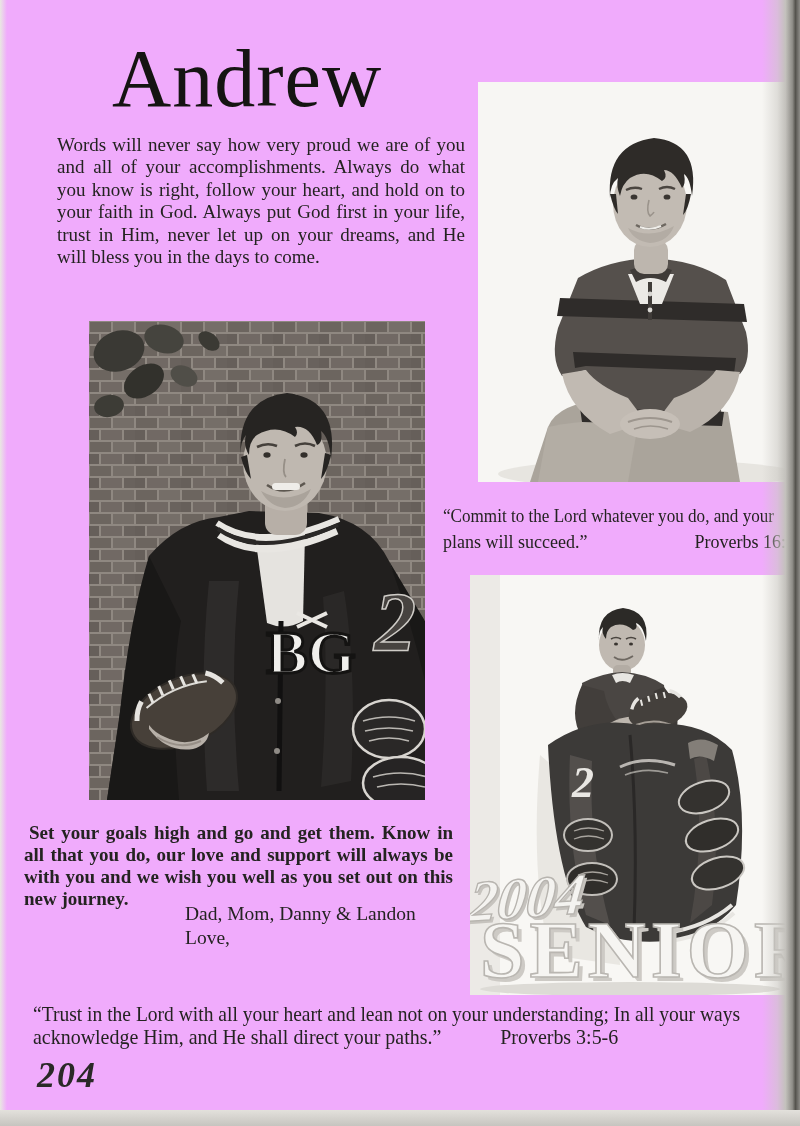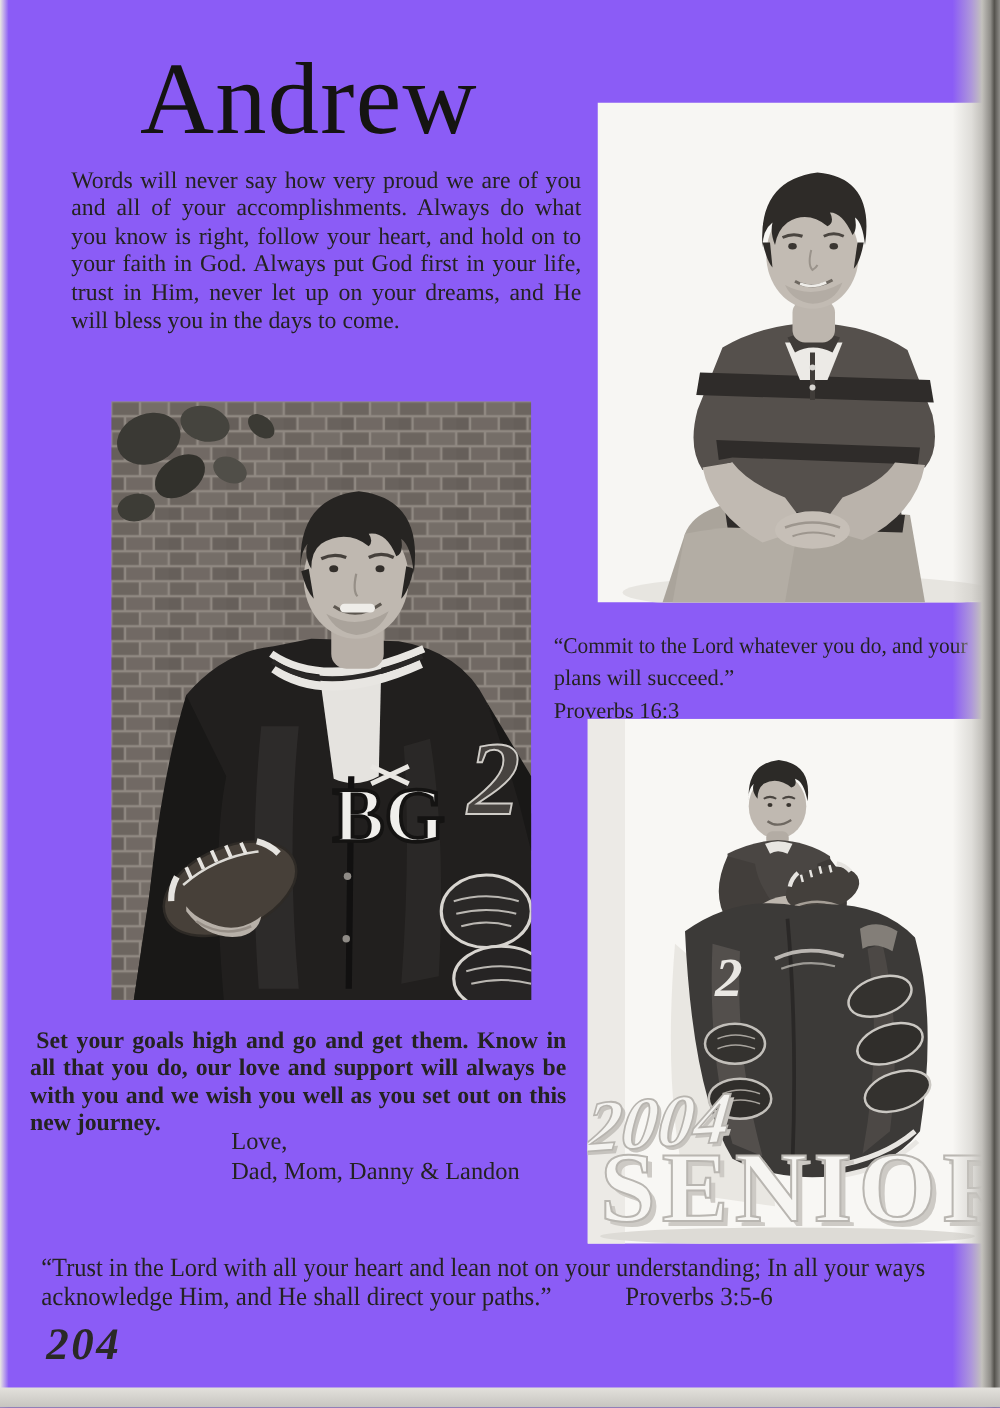--- a/index.html
+++ b/index.html
@@ -1,36 +1,36 @@
 <!DOCTYPE html>
 <html><head>
 <meta charset="utf-8">
 <style>
   html,body{margin:0;padding:0;background:#888;}
   #page{
     position:relative;width:800px;height:1126px;overflow:hidden;
-    background:#8b5cf6;
+    background:#f0abfc;
     font-family:"Liberation Serif", serif;color:#1f1e1c;
   }
   
   .title{
     position:absolute;left:112px;top:36px;font-size:82px;line-height:1.05;
     color:#151412;letter-spacing:1px;
   }
   .para{
     position:absolute;text-align:justify;color:#242321;
     font-size:19px;line-height:22.4px;
   }
   #intro-para{left:57px;top:134px;width:408px;}
   #closing-para{left:24px;top:822px;width:429px;text-indent:5px;line-height:21.9px;font-weight:bold;}
   .closing-lines{position:absolute;left:185px;top:902px;font-size:19.5px;line-height:24px;color:#242321;}
   .quote{position:absolute;color:#242321;font-size:18px;line-height:26px;}
   #quote1{left:443px;top:503px;width:352px;}
   #quote1 .q-line1{white-space:nowrap;transform:scaleX(.95);transform-origin:left;}
-  #quote1 .q-line2{display:flex;justify-content:center;flex-direction:column;}
+  #quote1 .q-line2{display:flex;justify-content:space-between;}
   #quote2{left:33px;top:1003px;width:760px;font-size:21px;line-height:22.5px;}
   #quote2 .q-line1{white-space:nowrap;transform:scaleX(.93);transform-origin:left;}
   #quote2 .q-line2{white-space:nowrap;transform:scaleX(.95);transform-origin:left;}
   #quote2 .ref{margin-left:62px;}
   .page-number{
     position:absolute;left:37px;top:1054px;font-size:36px;font-weight:bold;
     font-style:italic;letter-spacing:2px;color:#2a2927;
   }
   
   .photo{position:absolute;}
@@ -197,22 +197,22 @@
       <ellipse cx="178" cy="134" rx="3.6" ry="2.8" fill="#332f2b"></ellipse>
       <ellipse cx="215" cy="134" rx="3.6" ry="2.8" fill="#332f2b"></ellipse>
       <path d="M196 138 Q193 152 197 156" stroke="#968f87" stroke-width="1.8" fill="none"></path>
       <path d="M178 164 Q196 176 216 162" stroke="#5d5750" stroke-width="2.6" fill="none"></path>
       <rect x="183" y="162" width="28" height="7" rx="3.5" fill="#efede9"></rect>
     </svg>
   </div>
 
   <div class="para" id="closing-para">Set your goals high and go and get them. Know in all that you do, our love and support will always be with you and we wish you well as you set out on this new journey.</div>
   <div class="closing-lines">
+    <div>Dad, Mom, Danny &amp; Landon</div>
     <div>Love,</div>
-    <div>Dad, Mom, Danny &amp; Landon</div>
   </div>
 
   <div class="photo" id="photo-senior">
     <svg width="330" height="420" viewBox="0 0 330 420">
       <rect x="0" y="0" width="330" height="420" fill="#f8f7f4"></rect>
       <rect x="0" y="0" width="30" height="420" fill="#eceae6"></rect>
       <path d="M70 180 Q60 300 80 380 L150 390 L140 240 Z" fill="#e9e7e2"></path>
 
       <ellipse cx="152" cy="70" rx="23" ry="26" fill="#c0b9b1"></ellipse>
       <path d="M129 66 Q127 36 153 33 Q180 36 176 66 Q173 50 166 48 Q168 54 163 55 Q152 46 141 52 Q136 56 136 64 Q131 58 133 52 Q128 57 129 66 Z" fill="#2c2a27"></path>

